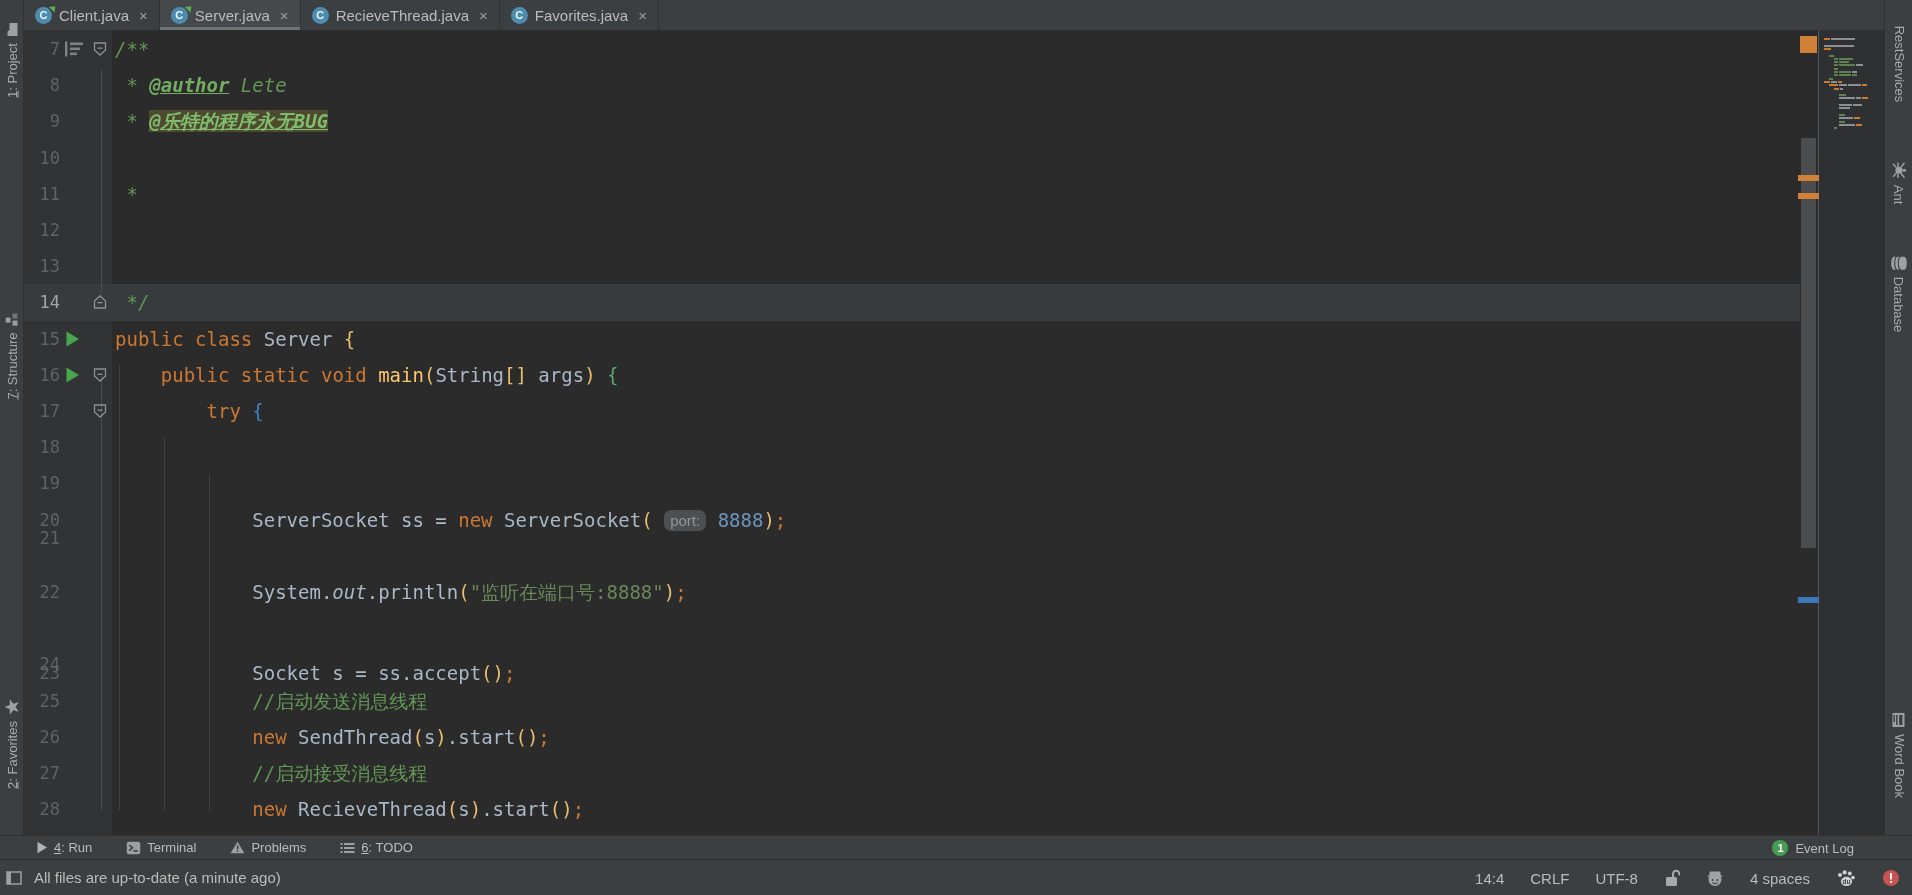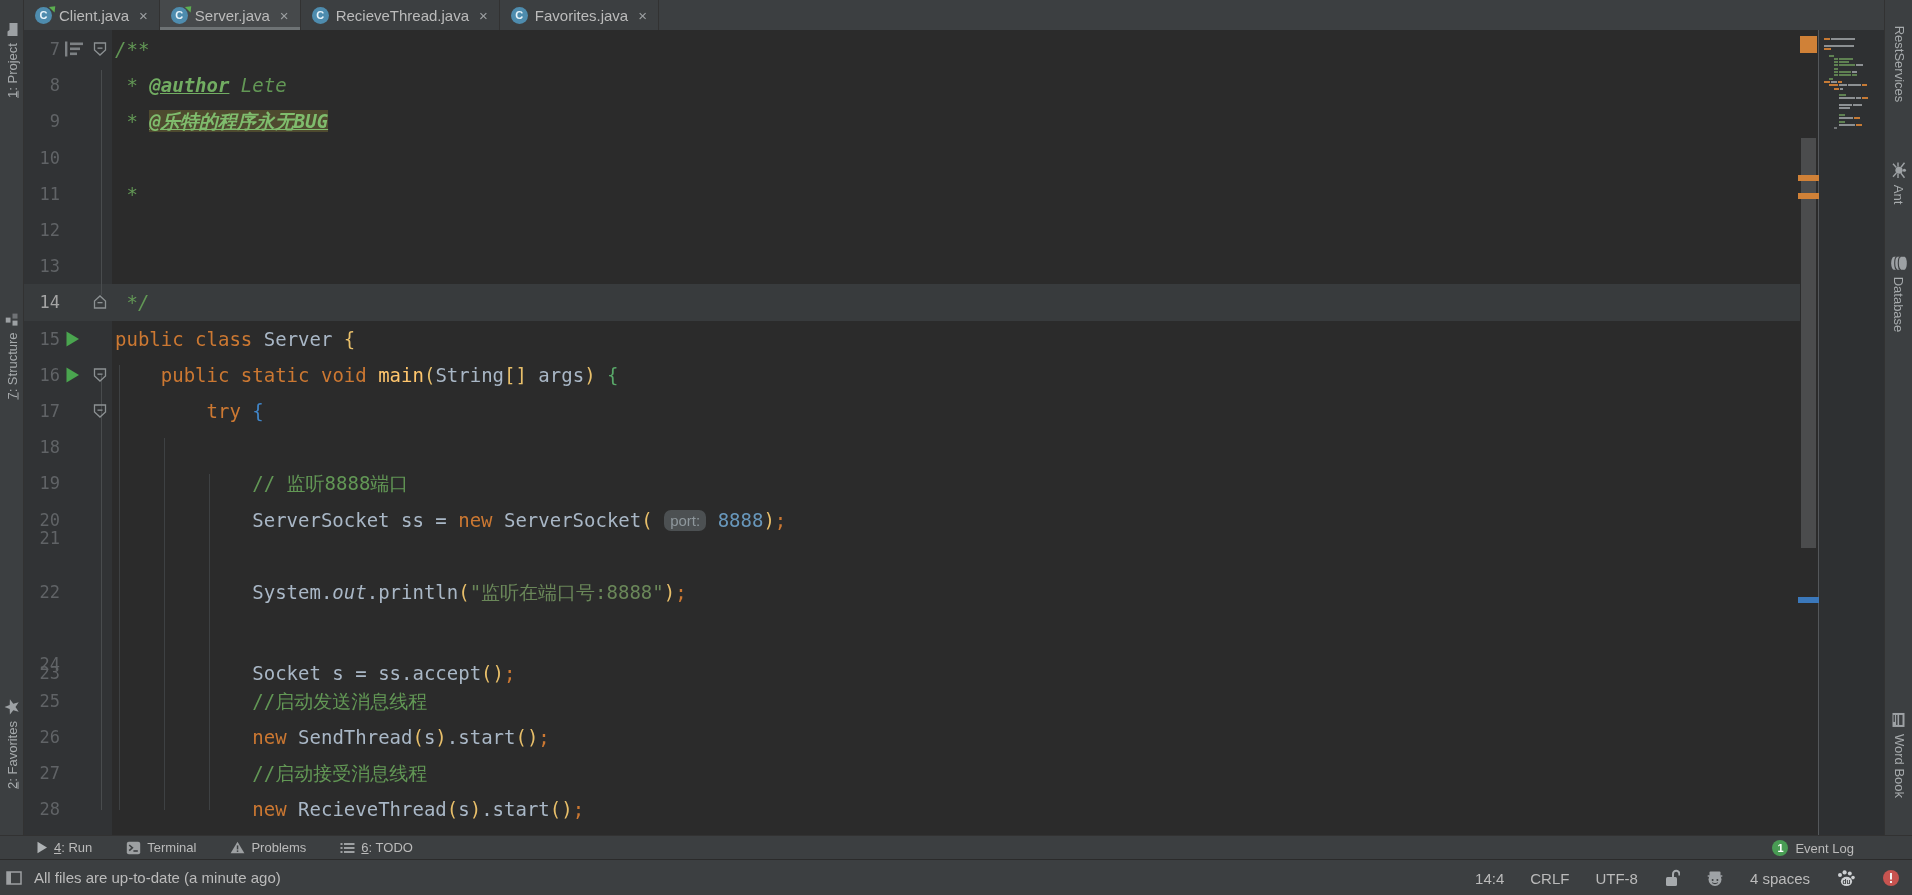--- a/index.html
+++ b/index.html
@@ -280,21 +280,20 @@
             </svg>
           </span>
           <div class="code-text"><span class="tk-pl">        </span><span class="tk-kw">try</span><span class="tk-pl"> </span><span class="tk-b3">{</span></div>
         </div>
         <div class="code-row" style="top: 399.2px;">
           <div class="ln">18</div>
           <div class="code-text"></div>
         </div>
         <div class="code-row" style="top: 435.4px;">
           <div class="ln">19</div>
-          <div class="code-text"><span class="tk-pl">            </span><span class="tk-lc">// 监听8888端口</span></div>
         </div>
         <div class="code-row" style="top: 471.6px;">
           <div class="ln">20</div>
           <div class="code-text"><span class="tk-pl">            </span><span class="tk-pl">ServerSocket ss </span><span class="tk-pl">= </span><span class="tk-kw">new</span><span class="tk-pl"> </span><span class="tk-pl">ServerSocket</span><span class="tk-p1">(</span><span class="tk-pl"> </span><span class="tk-hint">port:</span><span class="tk-pl"> </span><span class="tk-num">8888</span><span class="tk-p1">)</span><span class="tk-semi">;</span></div>
         </div>
         <div class="code-row" style="top: 490px;">
           <div class="ln">21</div>
           <div class="code-text"></div>
         </div>
         <div class="code-row" style="top: 544px;">

